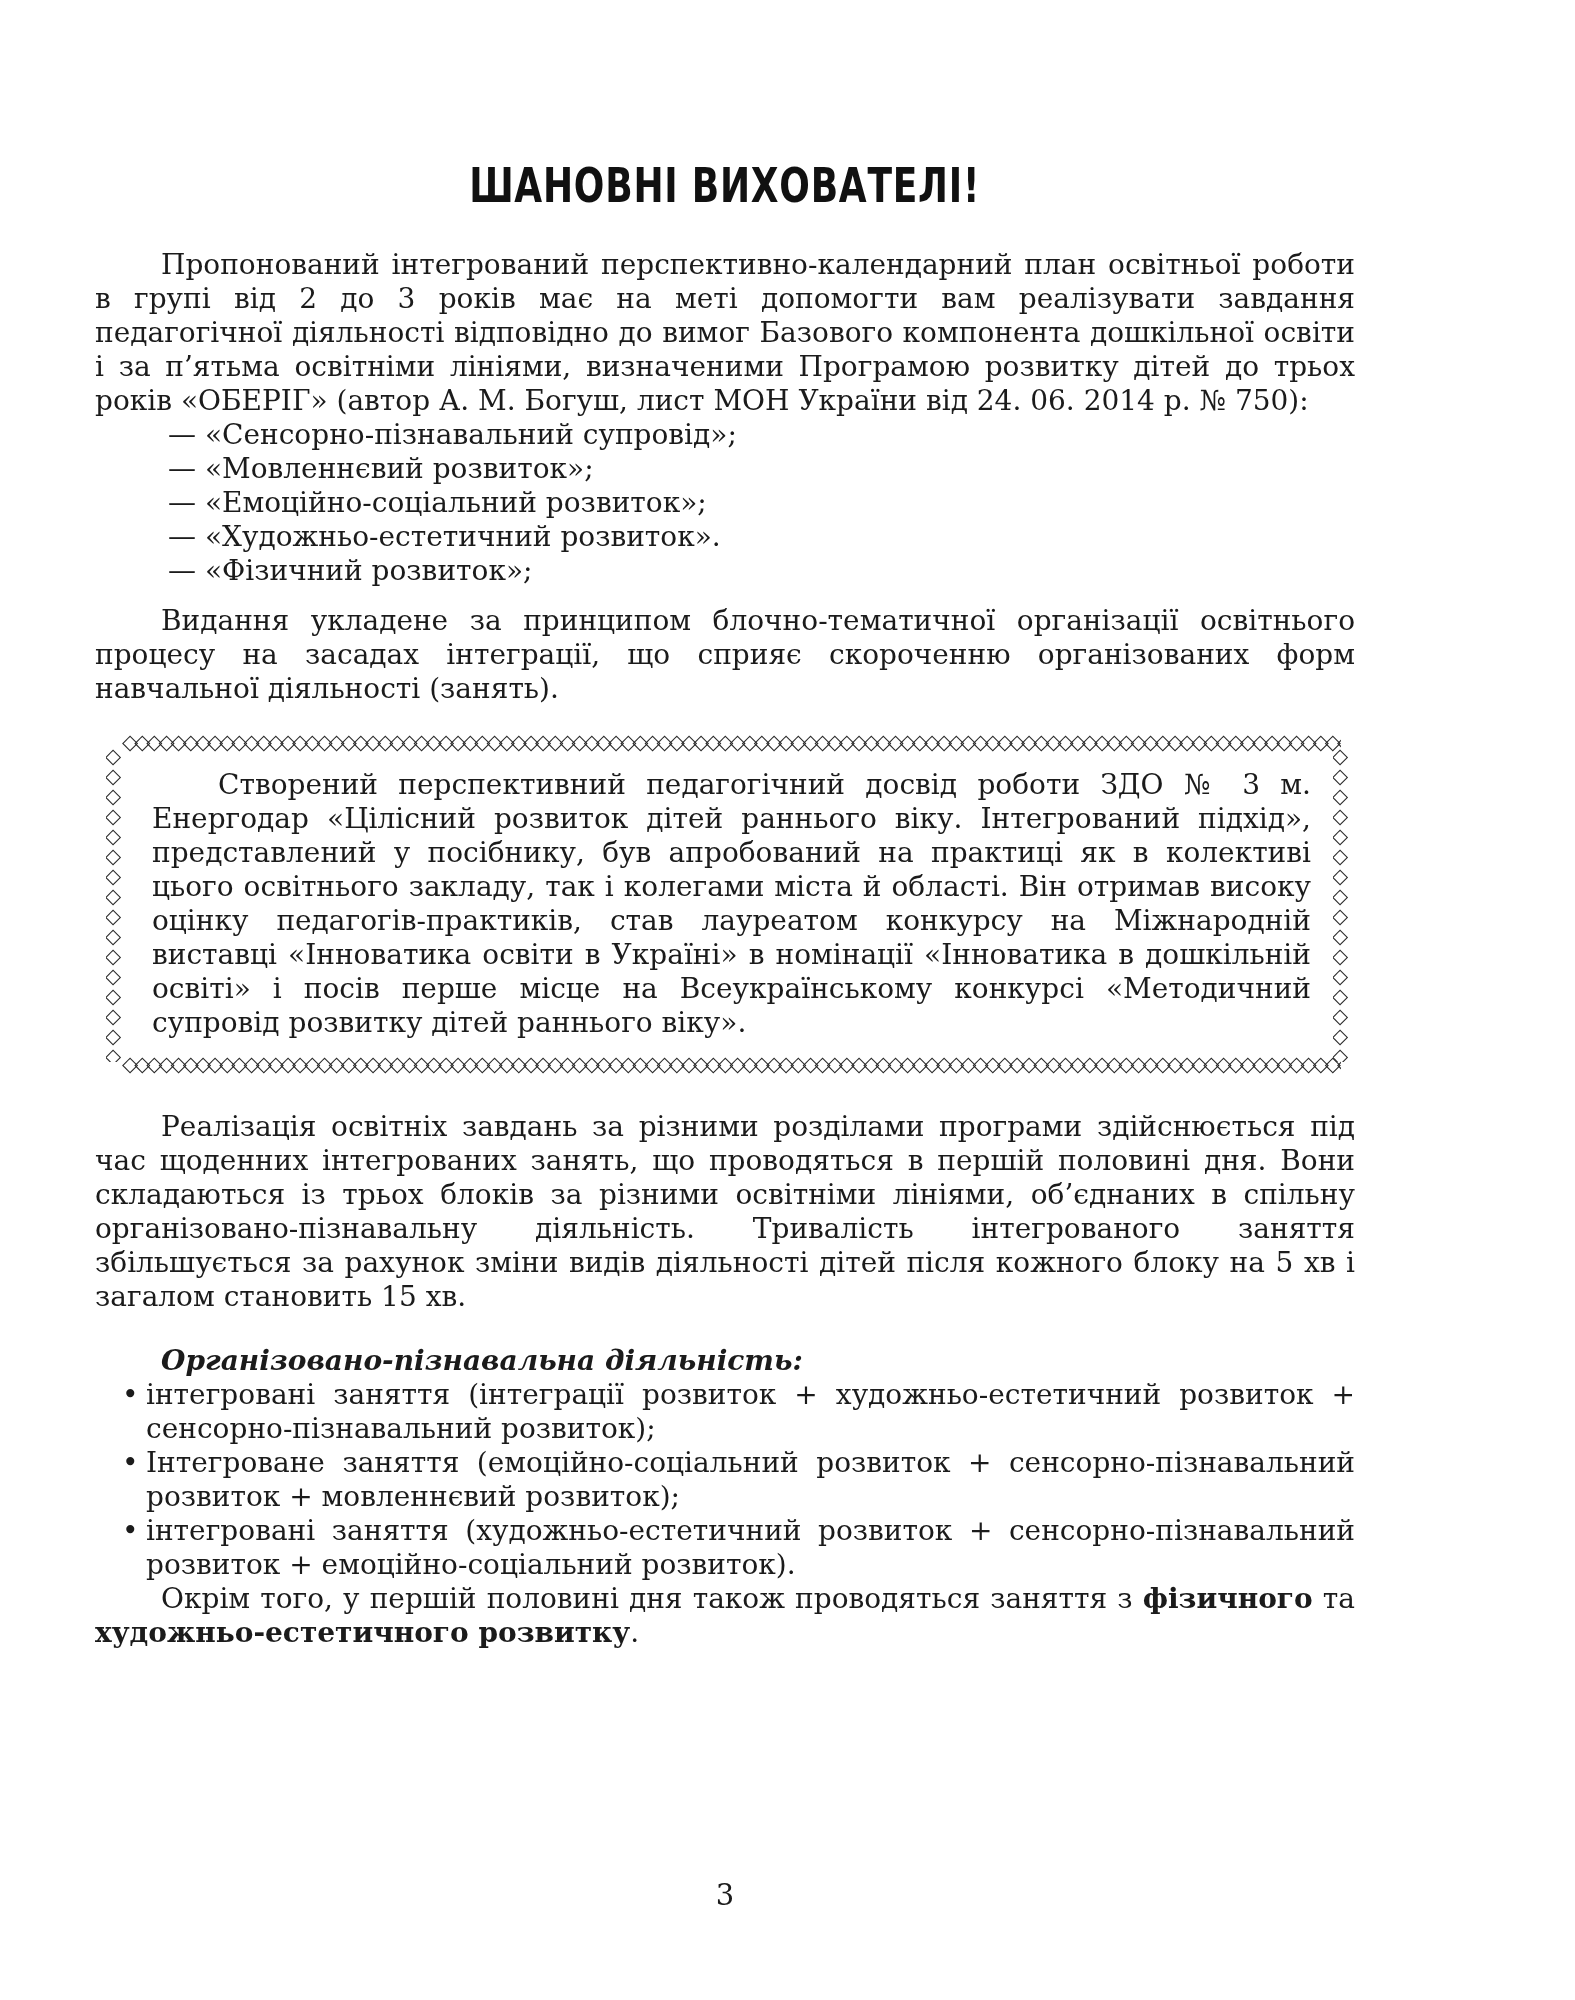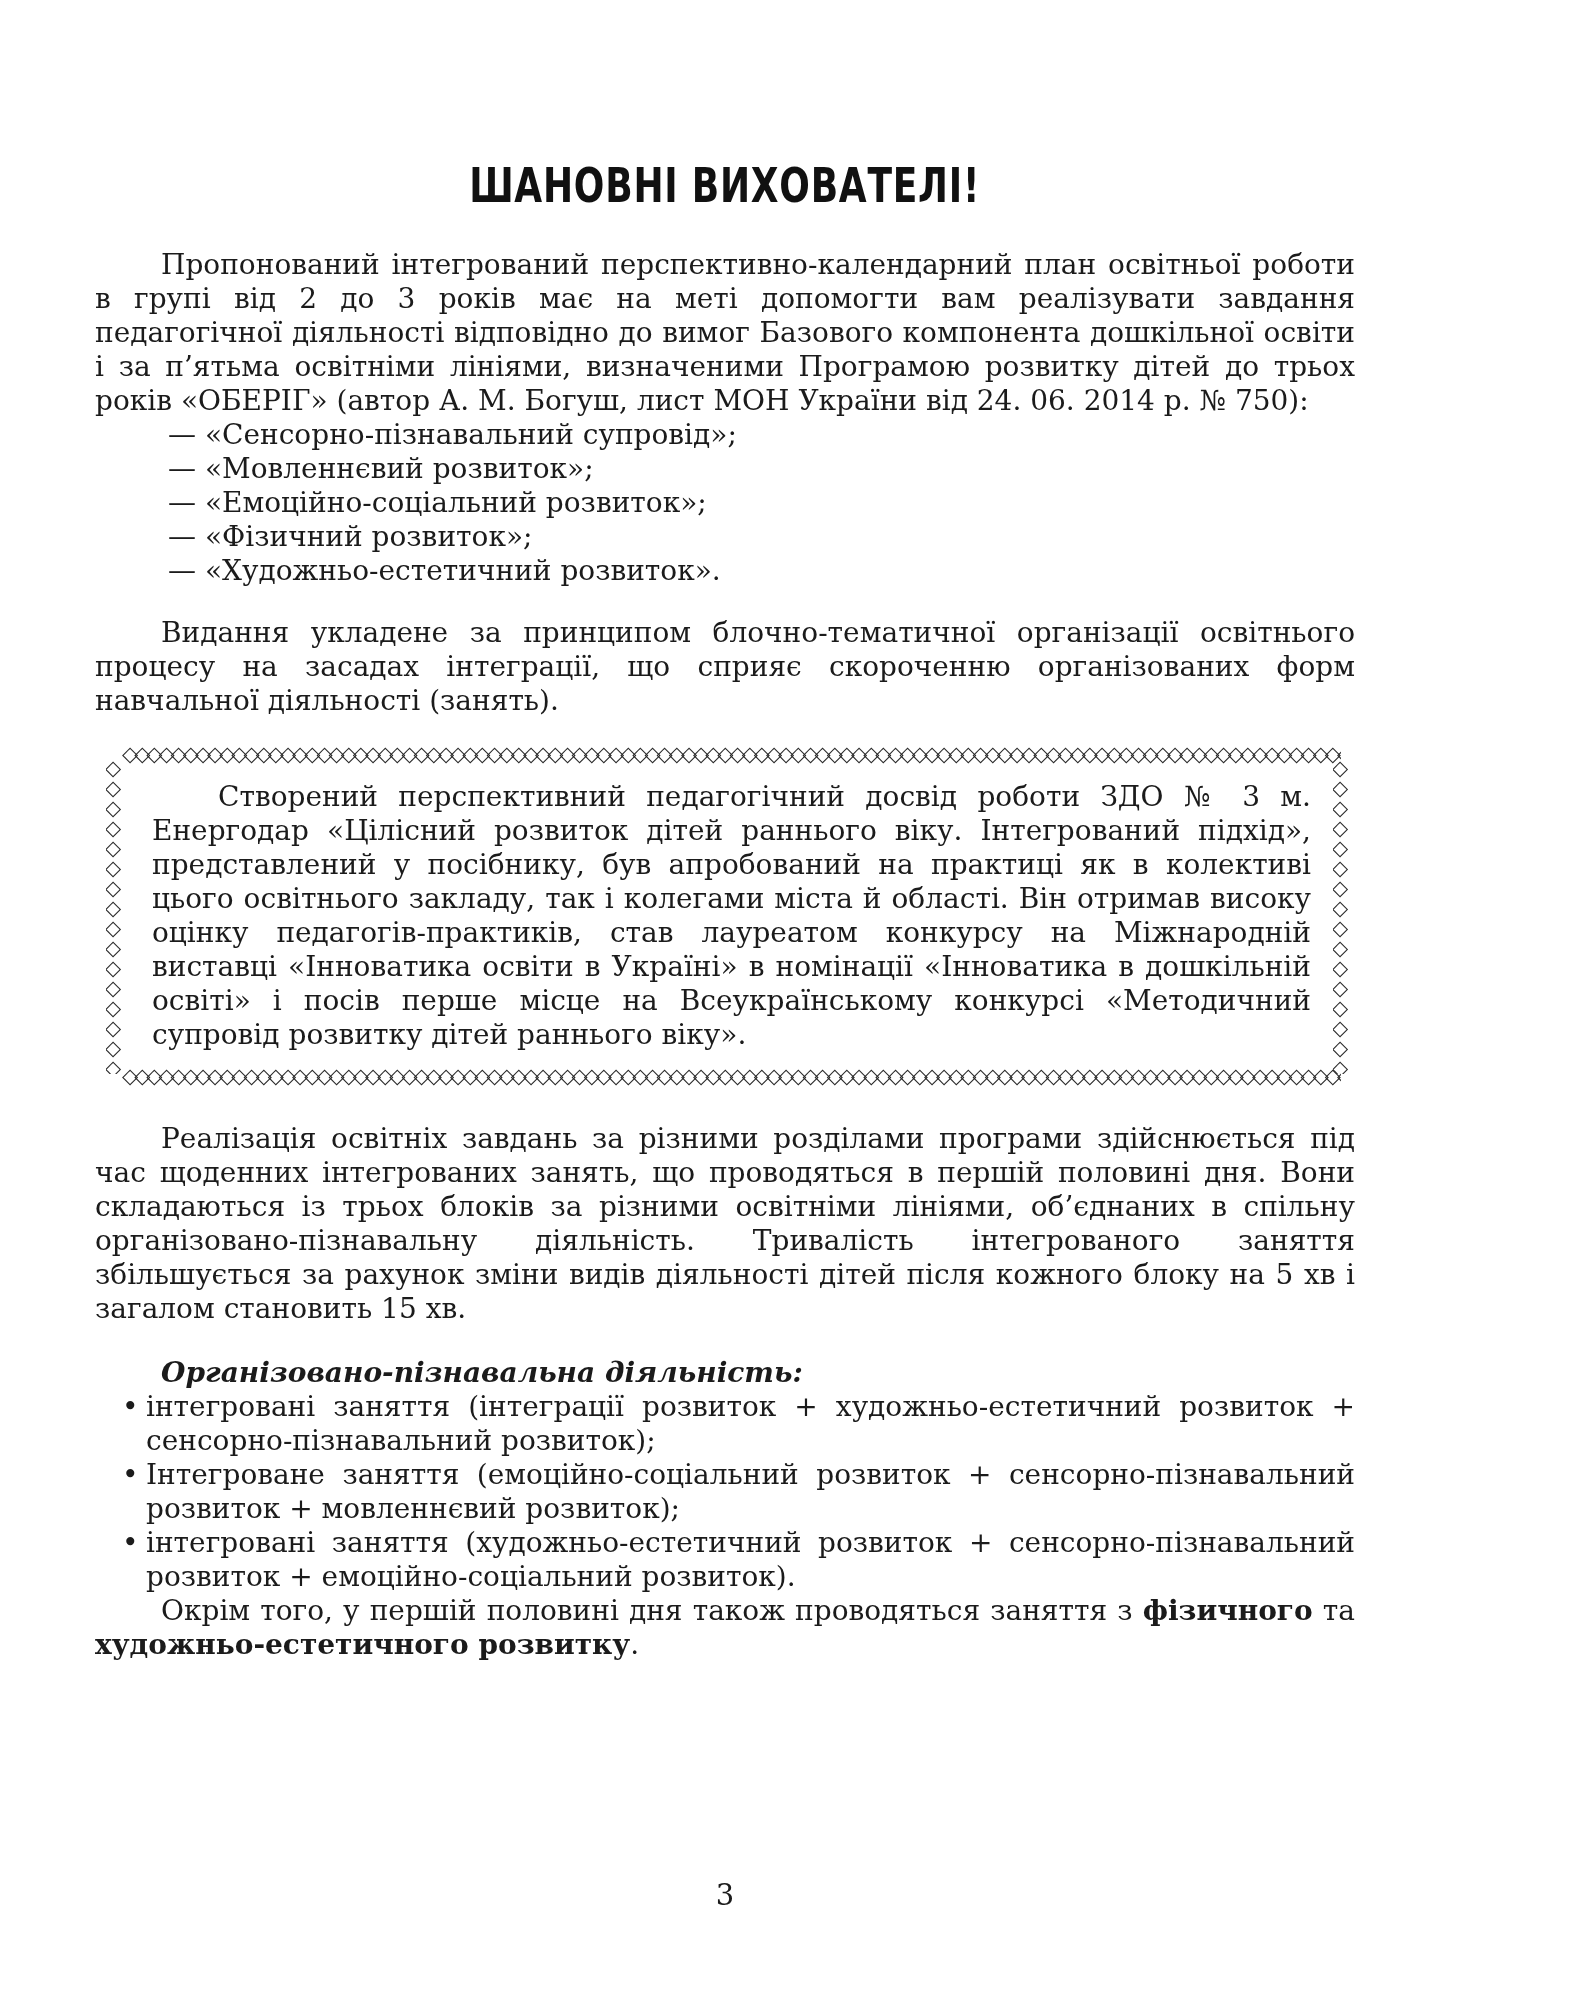--- a/index.html
+++ b/index.html
@@ -21,21 +21,21 @@
     font-weight:bold;
     font-size:48px;line-height:54px;
     color:#111111;
     white-space:nowrap;
   }
   .condensed{display:inline-block;transform:scaleX(0.75);transform-origin:center;letter-spacing:1px;}
   .para{margin:0;text-align:justify;}
   .indent{text-indent:66px;}
   .dash-list{margin:0 0 0 73px;padding:0;}
   .dash-item{margin:0;text-align:left;}
-  .edition{margin-top:28px;}
+  .edition{margin-top:16px;}
   .callout{
     position:relative;
     margin:26px 0 36px 13px;
     padding:36px 44px 34px 44px;
     box-sizing:border-box;
   }
   .chain{
     position:absolute;
     color:#2b2b2b;
     font-family:"DejaVu Sans",sans-serif;
@@ -75,22 +75,22 @@
 <div class="page">
 
   <h1 class="title"><span class="condensed">ШАНОВНІ ВИХОВАТЕЛІ!</span></h1>
 
   <p class="para indent">Пропонований інтегрований перспективно-календарний план освітньої роботи в групі від 2 до 3 років має на меті допомогти вам реалізувати завдання педагогічної діяльності відповідно до вимог Базового компонента дошкільної освіти і за п’ятьма освітніми лініями, визначеними Програмою розвитку дітей до трьох років «ОБЕРІГ» (автор А. М. Богуш, лист МОН України від 24. 06. 2014 р. № 750):</p>
 
   <div class="dash-list">
     <p class="dash-item">— «Сенсорно-пізнавальний супровід»;</p>
     <p class="dash-item">— «Мовленнєвий розвиток»;</p>
     <p class="dash-item">— «Емоційно-соціальний розвиток»;</p>
+    <p class="dash-item">— «Художньо-естетичний розвиток».</p>
     <p class="dash-item">— «Фізичний розвиток»;</p>
-    <p class="dash-item">— «Художньо-естетичний розвиток».</p>
   </div>
 
   <p class="para indent edition">Видання укладене за принципом блочно-тематичної організації освітнього процесу на засадах інтеграції, що сприяє скороченню організованих форм навчальної діяльності (занять).</p>
 
   <div class="callout">
     <div class="chain chain-top">◇◇◇◇◇◇◇◇◇◇◇◇◇◇◇◇◇◇◇◇◇◇◇◇◇◇◇◇◇◇◇◇◇◇◇◇◇◇◇◇◇◇◇◇◇◇◇◇◇◇◇◇◇◇◇◇◇◇◇◇◇◇◇◇◇◇◇◇◇◇◇◇◇◇◇◇◇◇◇◇◇◇◇◇◇◇◇◇◇◇◇◇◇◇◇◇◇◇◇◇◇◇◇◇◇◇◇◇◇◇◇◇◇◇◇◇◇◇◇◇◇◇◇◇◇◇◇◇◇◇◇◇◇◇◇◇◇◇◇◇◇◇◇◇◇◇◇◇◇◇◇◇◇◇◇◇◇◇◇◇</div>
     <div class="chain chain-bottom">◇◇◇◇◇◇◇◇◇◇◇◇◇◇◇◇◇◇◇◇◇◇◇◇◇◇◇◇◇◇◇◇◇◇◇◇◇◇◇◇◇◇◇◇◇◇◇◇◇◇◇◇◇◇◇◇◇◇◇◇◇◇◇◇◇◇◇◇◇◇◇◇◇◇◇◇◇◇◇◇◇◇◇◇◇◇◇◇◇◇◇◇◇◇◇◇◇◇◇◇◇◇◇◇◇◇◇◇◇◇◇◇◇◇◇◇◇◇◇◇◇◇◇◇◇◇◇◇◇◇◇◇◇◇◇◇◇◇◇◇◇◇◇◇◇◇◇◇◇◇◇◇◇◇◇◇◇◇◇◇</div>
     <div class="chain chain-left">◇◇◇◇◇◇◇◇◇◇◇◇◇◇◇◇◇◇◇◇◇◇◇◇◇◇◇◇◇◇◇◇◇◇◇◇◇◇◇◇</div>
     <div class="chain chain-right">◇◇◇◇◇◇◇◇◇◇◇◇◇◇◇◇◇◇◇◇◇◇◇◇◇◇◇◇◇◇◇◇◇◇◇◇◇◇◇◇</div>
     <p class="para indent">Створений перспективний педагогічний досвід роботи ЗДО № 3 м. Енергодар «Цілісний розвиток дітей раннього віку. Інтегрований підхід», представлений у посібнику, був апробований на практиці як в колективі цього освітнього закладу, так і колегами міста й області. Він отримав високу оцінку педагогів-практиків, став лауреатом конкурсу на Міжнародній виставці «Інноватика освіти в Україні» в номінації «Інноватика в дошкільній освіті» і посів перше місце на Всеукраїнському конкурсі «Методичний супровід розвитку дітей раннього віку».</p>

